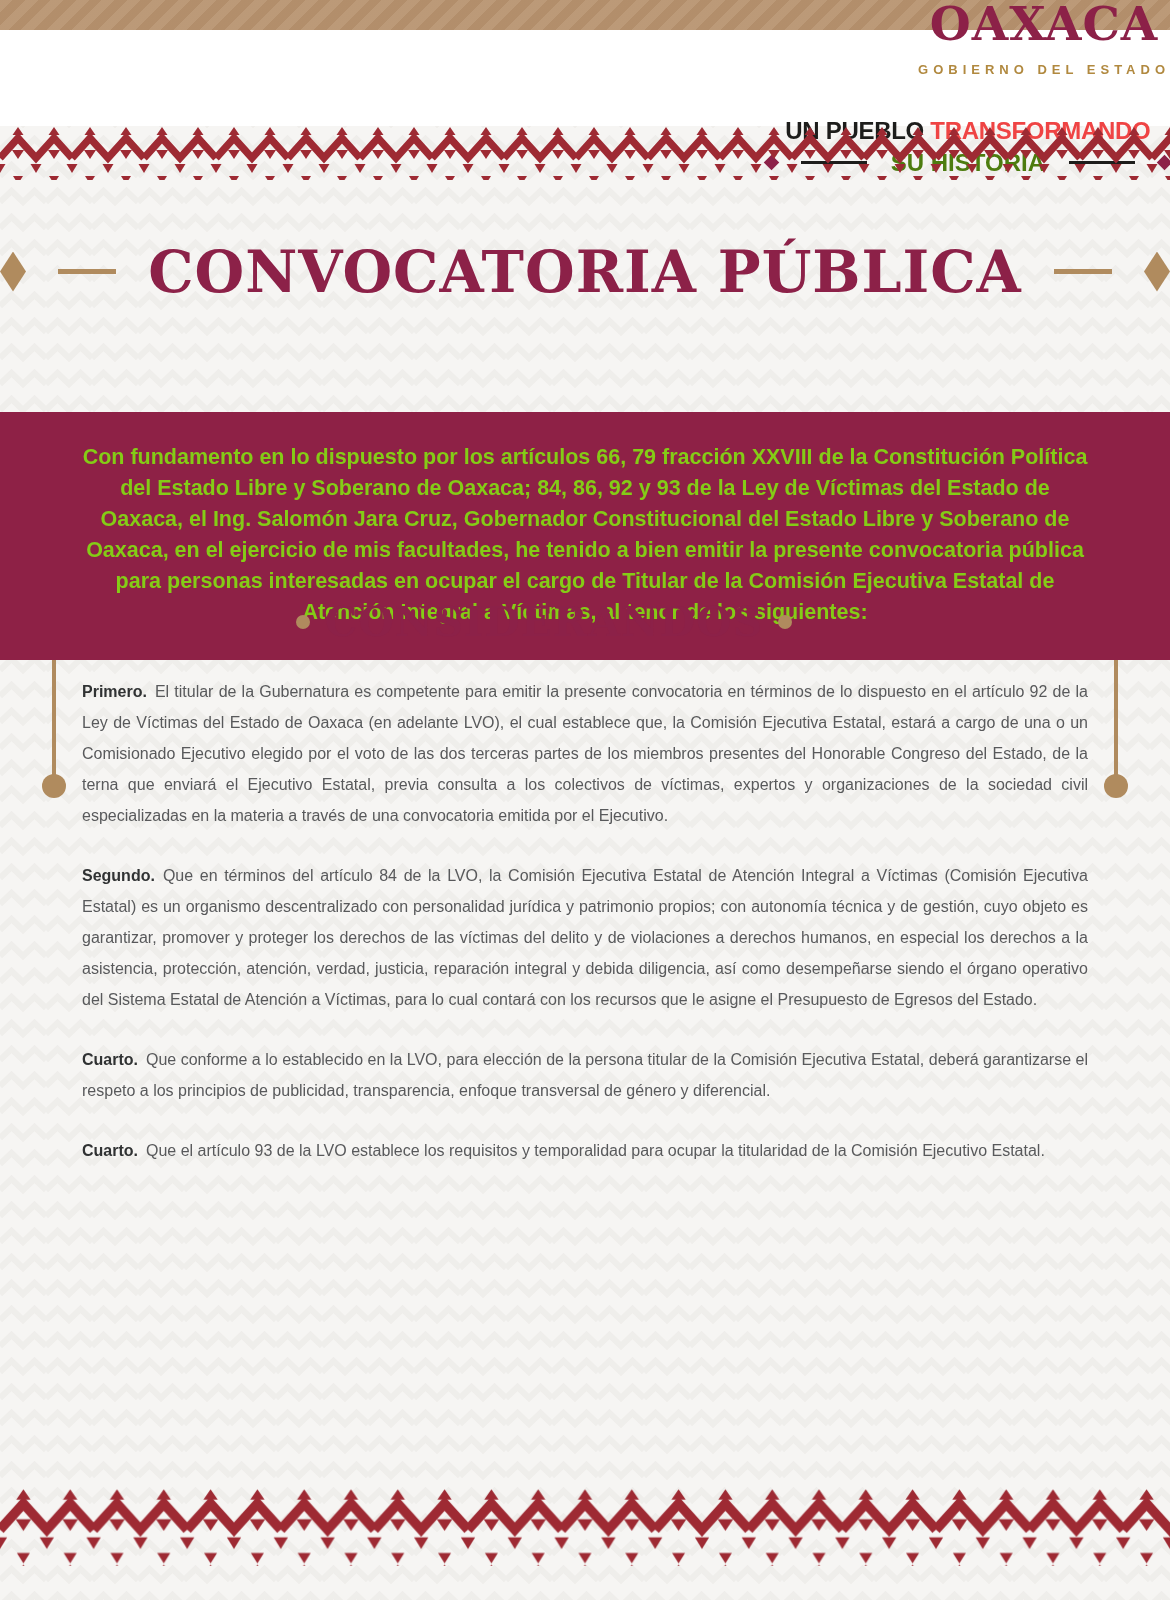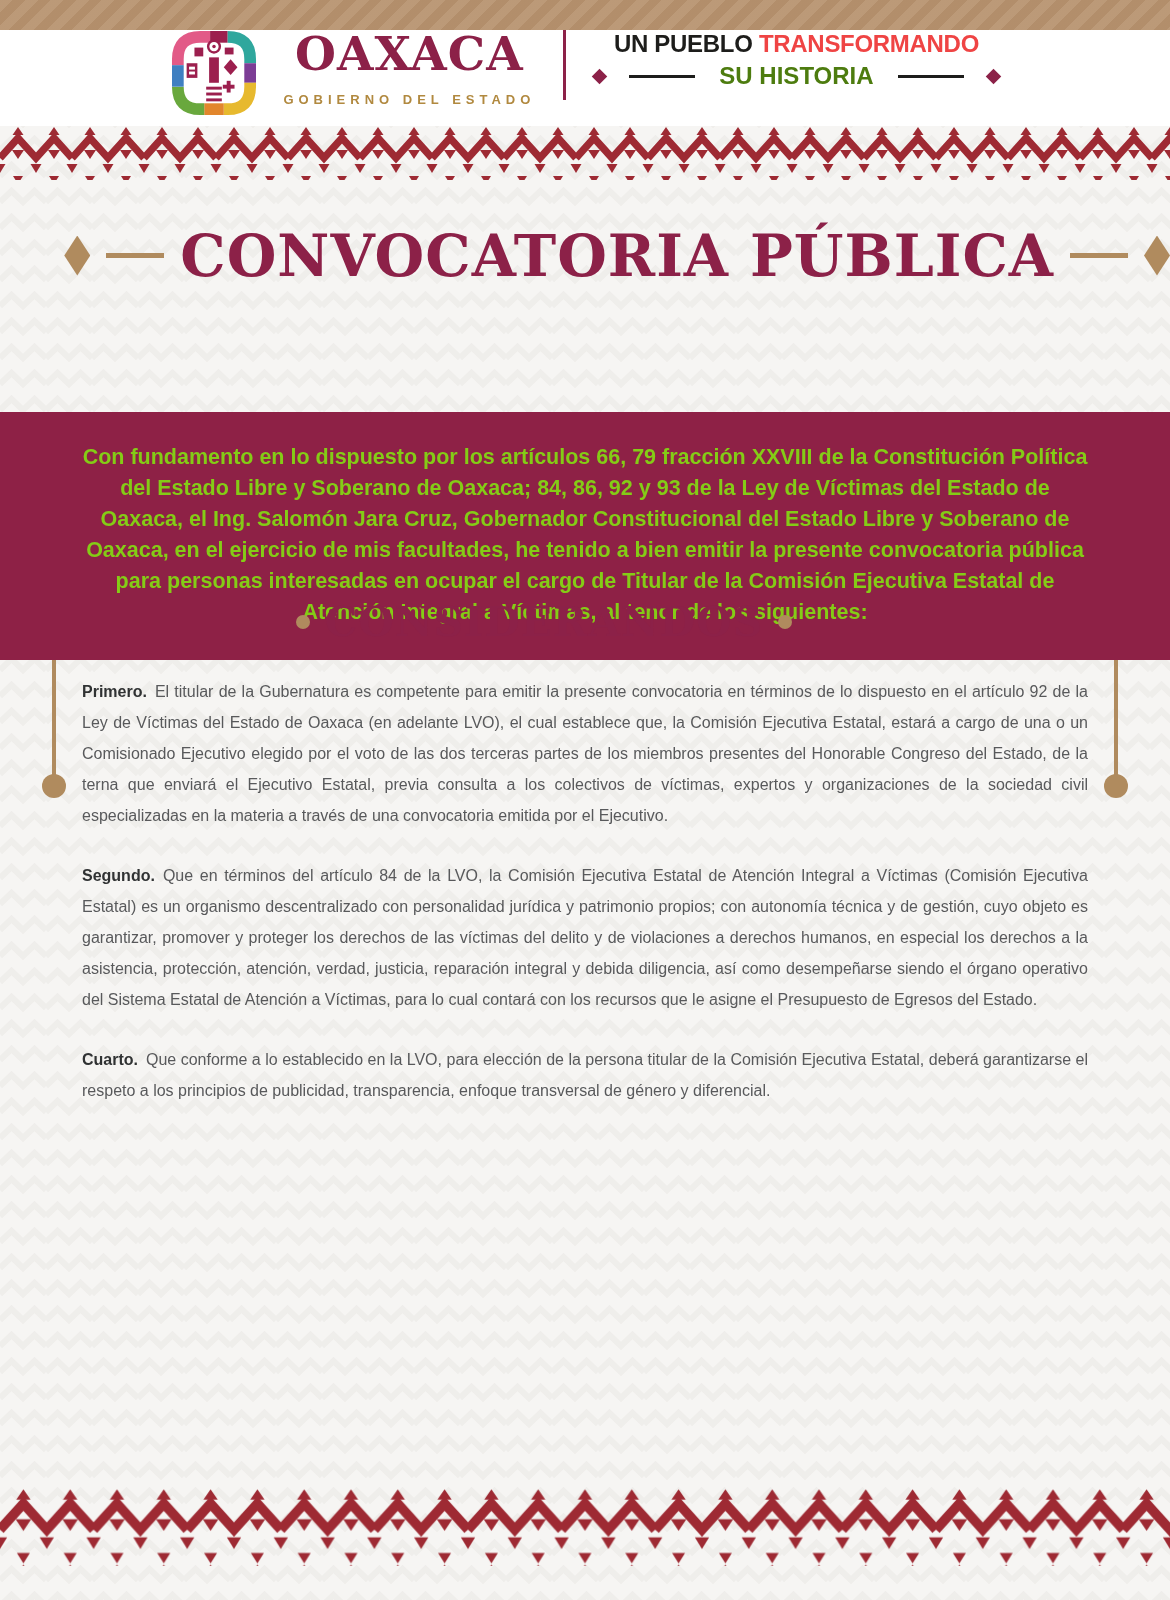--- a/index.html
+++ b/index.html
@@ -16,21 +16,21 @@
   .top-strip {
     position:absolute; top:0; left:0; width:1170px; height:30px; z-index:2;
     background:#b6916d;
     background-image:repeating-linear-gradient(135deg, rgba(255,255,255,0.08) 0 9px, rgba(0,0,0,0.02) 9px 18px);
   }
 
   
   .header {
     position:absolute; top:30px; left:0; width:1170px; height:96px; z-index:2;
     background:#ffffff;
-    display:flex; align-items:flex-start; justify-content:center; gap:20px;
+    display:flex; align-items:flex-end; justify-content:center; gap:20px;flex-direction:column;
   }
   .brand-block { display:flex; flex-direction:column; align-items:center; margin-left:6px; }
   .wordmark {
     font-family:"DejaVu Serif", serif; font-weight:bold;
     font-size:47px; line-height:48px; color:#8c2148; letter-spacing:1px;
   }
   .wordmark-sub {
     font-size:13px; font-weight:bold; color:#b1893f; letter-spacing:5px; margin-top:14px;
   }
   .header-divider { width:3px; height:70px; background:#8c2148; margin:0 8px; }
@@ -41,22 +41,22 @@
   .slogan-dash { width:66px; height:3px; background:#1d1d1b; }
   .slogan-diamond { width:11px; height:11px; background:#8c2148; transform:rotate(45deg); }
 
   
   .band-top { position:absolute; top:126px; left:0; width:1170px; height:54px; z-index:2; }
   .band-bottom { position:absolute; top:1488px; left:0; width:1170px; height:78px; z-index:2; }
   .band-top svg, .band-bottom svg { display:block; }
 
   
   .title-row {
-    position:absolute; top:222px; left:0; width:1170px; z-index:2;
-    display:flex; align-items:center; justify-content:flex-end; gap:16px;
+    position:absolute; top:238px; left:0; width:1170px; z-index:2;
+    display:flex; align-items:center; justify-content:space-between; gap:16px;
   }
   .title-diamond { width:26px; height:40px; background:#b08b5e;
     clip-path:polygon(50% 0, 100% 50%, 50% 100%, 0 50%); }
   .title-dash { width:58px; height:5px; background:#b08b5e; }
   .page-title {
     font-family:"DejaVu Serif", serif; font-weight:bold;
     font-size:57px; color:#8c2148; letter-spacing:1px; white-space:nowrap;
   }
 
   
@@ -196,20 +196,21 @@
   <div class="section-row">
     <span class="gold-dot-inline"></span>
     <h2 class="section-heading">CONSIDERANDOS</h2>
     <span class="gold-dot-inline"></span>
   </div>
 
   <div class="body-copy">
     <p><span class="lead">Primero.</span><span>El titular de la Gubernatura es competente para emitir la presente convocatoria en términos de lo dispuesto en el artículo 92 de la Ley de Víctimas del Estado de Oaxaca (en adelante LVO), el cual establece que, la Comisión Ejecutiva Estatal, estará a cargo de una o un Comisionado Ejecutivo elegido por el voto de las dos terceras partes de los miembros presentes del Honorable Congreso del Estado, de la terna que enviará el Ejecutivo Estatal, previa consulta a los colectivos de víctimas, expertos y organizaciones de la sociedad civil especializadas en la materia a través de una convocatoria emitida por el Ejecutivo.</span></p>
     <p><span class="lead">Segundo.</span><span>Que en términos del artículo 84 de la LVO, la Comisión Ejecutiva Estatal de Atención Integral a Víctimas (Comisión Ejecutiva Estatal) es un organismo descentralizado con personalidad jurídica y patrimonio propios; con autonomía técnica y de gestión, cuyo objeto es garantizar, promover y proteger los derechos de las víctimas del delito y de violaciones a derechos humanos, en especial los derechos a la asistencia, protección, atención, verdad, justicia, reparación integral y debida diligencia, así como desempeñarse siendo el órgano operativo del Sistema Estatal de Atención a Víctimas, para lo cual contará con los recursos que le asigne el Presupuesto de Egresos del Estado.</span></p>
     <p><span class="lead">Cuarto.</span><span>Que conforme a lo establecido en la LVO, para elección de la persona titular de la Comisión Ejecutiva Estatal, deberá garantizarse el respeto a los principios de publicidad, transparencia, enfoque transversal de género y diferencial.</span></p>
+    <p><span class="lead">Cuarto.</span><span>Que el artículo 93 de la LVO establece los requisitos y temporalidad para ocupar la titularidad de la Comisión Ejecutivo Estatal.</span></p>
   </div>
 
   <div class="band-bottom">
     <svg width="1170" height="78">
       <g transform="scale(1.3)">
         <rect x="0" y="0" width="901" height="60" fill="url(#band-pat)"></rect>
       </g>
     </svg>
   </div>
 

